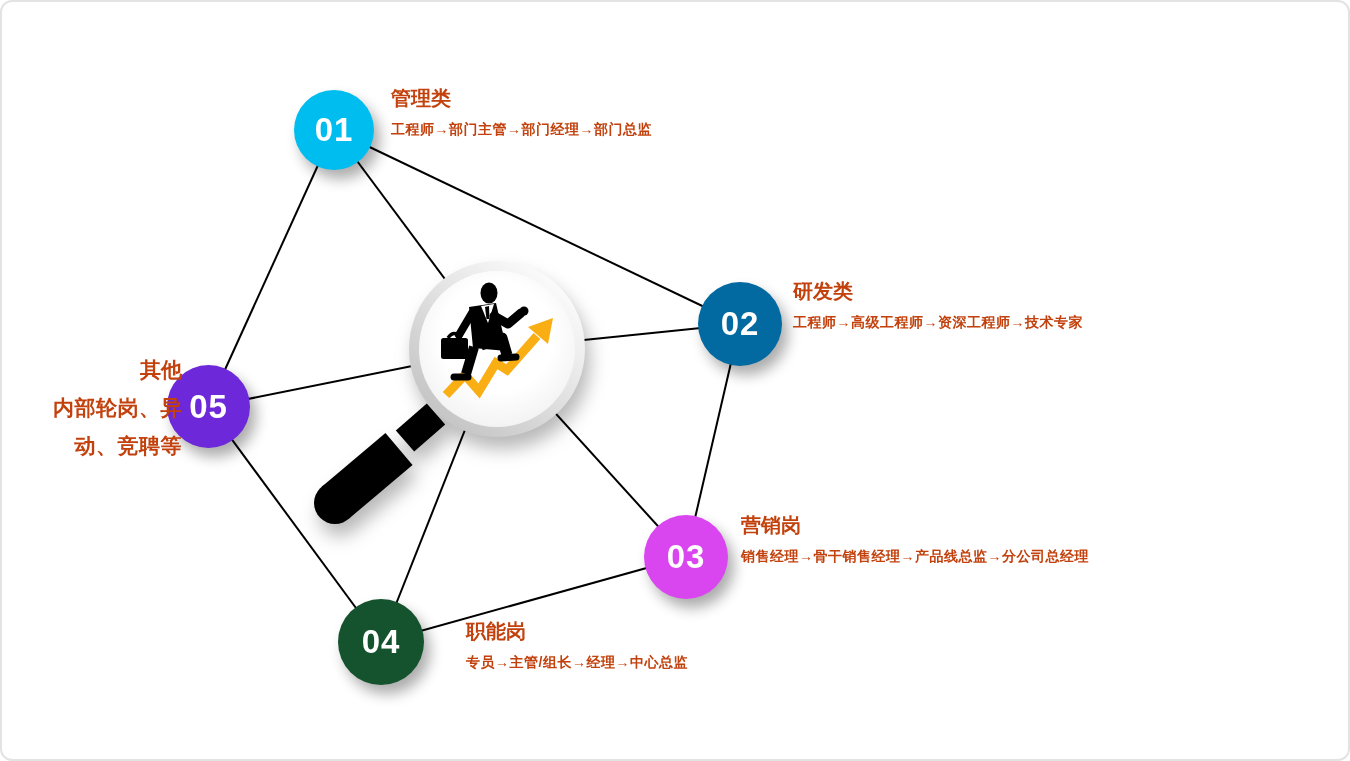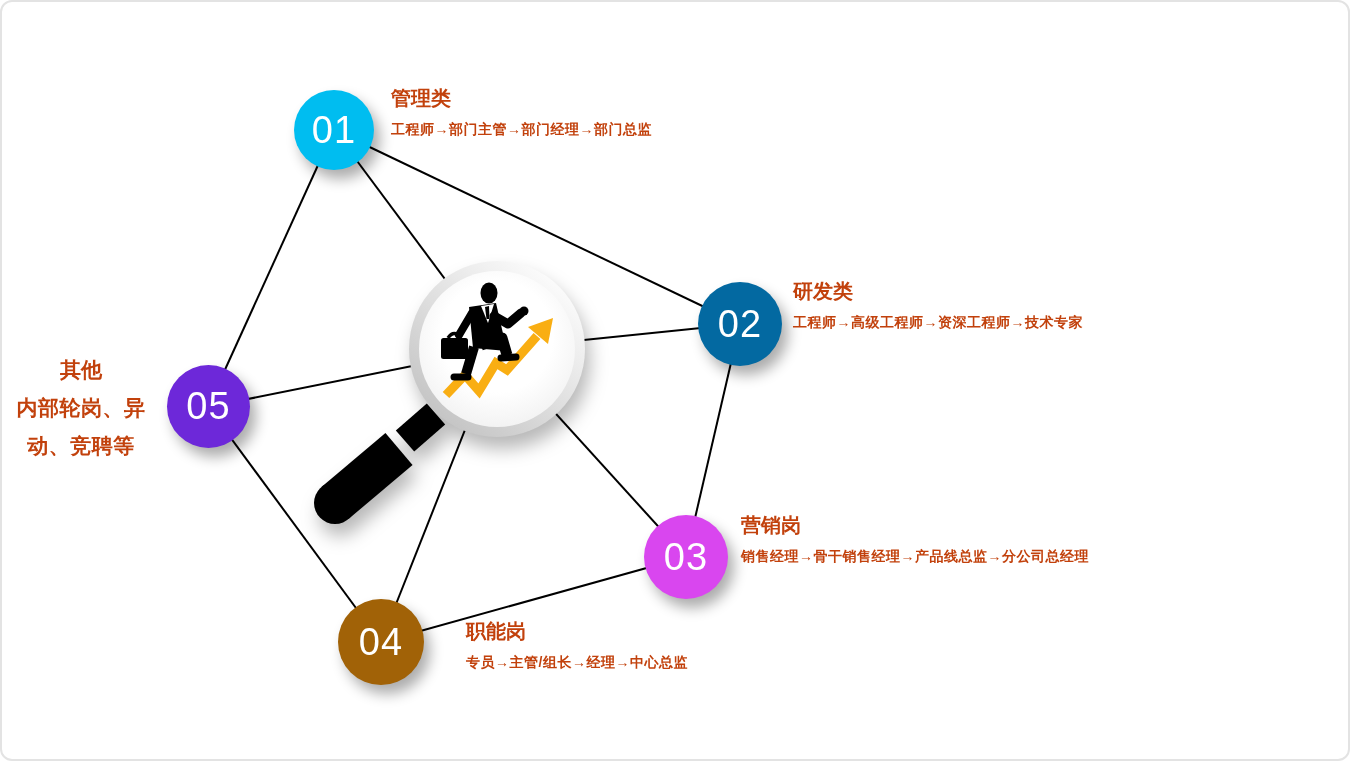--- a/index.html
+++ b/index.html
@@ -5,36 +5,36 @@
   html,body{margin:0;padding:0;background:#ffffff;}
   .canvas{
     position:relative;width:1350px;height:761px;box-sizing:border-box;
     background:#ffffff;border:2px solid #e3e3e3;border-radius:12px;overflow:hidden;
     font-family:"Liberation Sans","DejaVu Sans",sans-serif;
   }
   svg.diagram{position:absolute;left:0;top:0;z-index:1;}
   .badge{
     position:absolute;border-radius:50%;z-index:2;
     display:flex;align-items:center;justify-content:center;
-    color:#ffffff;font-size:38px;font-weight:400;letter-spacing:1px;
+    color:#ffffff;font-size:33px;font-weight:700;letter-spacing:1px;
     box-shadow:6px 9px 14px rgba(0,0,0,0.33);
   }
   #b1{left:292px;top:88px;width:80px;height:80px;}
   #b2{left:696px;top:280px;width:84px;height:84px;}
   #b3{left:642px;top:513px;width:84px;height:84px;}
   #b4{left:336px;top:597px;width:86px;height:86px;}
   #b5{left:165px;top:363px;width:83px;height:83px;}
   .label{position:absolute;color:#c2410c;z-index:3;}
   .label .t{font-size:20px;font-weight:700;line-height:24px;}
   .label .p{font-size:14px;font-weight:700;line-height:26px;margin-top:6px;white-space:pre-line;letter-spacing:0.5px;}
   #t1{left:389px;top:84px;}
   #t2{left:791px;top:277px;}
   #t3{left:739px;top:511px;}
   #t4{left:464px;top:617px;}
-  #t5{left:4px;top:353px;width:150px;text-align:center;}
+  #t5{left:30px;top:353px;width:150px;text-align:right;}
   #t5 .t{font-size:21px;line-height:30px;}
   #t5 .p{font-size:21px;line-height:38px;margin-top:4px;}
 </style>
 </head>
 <body>
 
 <div class="canvas">
 
   <svg class="diagram" width="1350" height="761" viewBox="0 0 1350 761">
     <defs>
@@ -92,21 +92,21 @@
         <line x1="499" y1="356" x2="514" y2="355" stroke="#000000" stroke-width="7" stroke-linecap="round"></line>
         <line x1="472" y1="345" x2="464" y2="372" stroke="#000000" stroke-width="10"></line>
         <line x1="466" y1="375" x2="452" y2="375" stroke="#000000" stroke-width="7" stroke-linecap="round"></line>
       </g>
     </g>
   </svg>
 
   <div class="badge" id="b1" style="background-color: rgb(0, 189, 240);">01</div>
   <div class="badge" id="b2" style="background-color: #0369a1;">02</div>
   <div class="badge" id="b3" style="background-color: #d946ef;">03</div>
-  <div class="badge" id="b4" style="background-color: #a16207;">04</div>
+  <div class="badge" id="b4" style="background-color: #14532d;">04</div>
   <div class="badge" id="b5" style="background-color: #6d28d9;">05</div>
 
   <div class="label" id="t1">
     <div class="t">管理类</div>
     <div class="p">工程师→部门主管→部门经理→部门总监</div>
   </div>
   <div class="label" id="t3">
     <div class="t">营销岗</div>
     <div class="p">销售经理→骨干销售经理→产品线总监→分公司总经理</div>
   </div>

